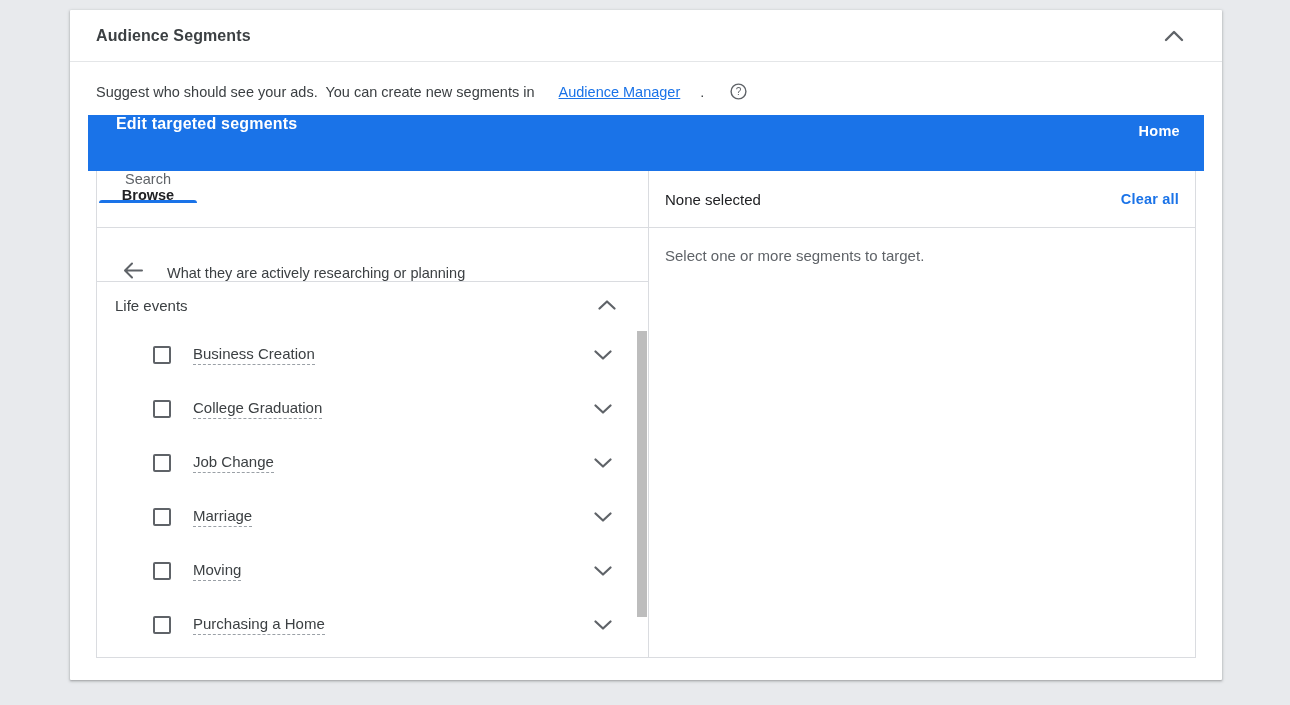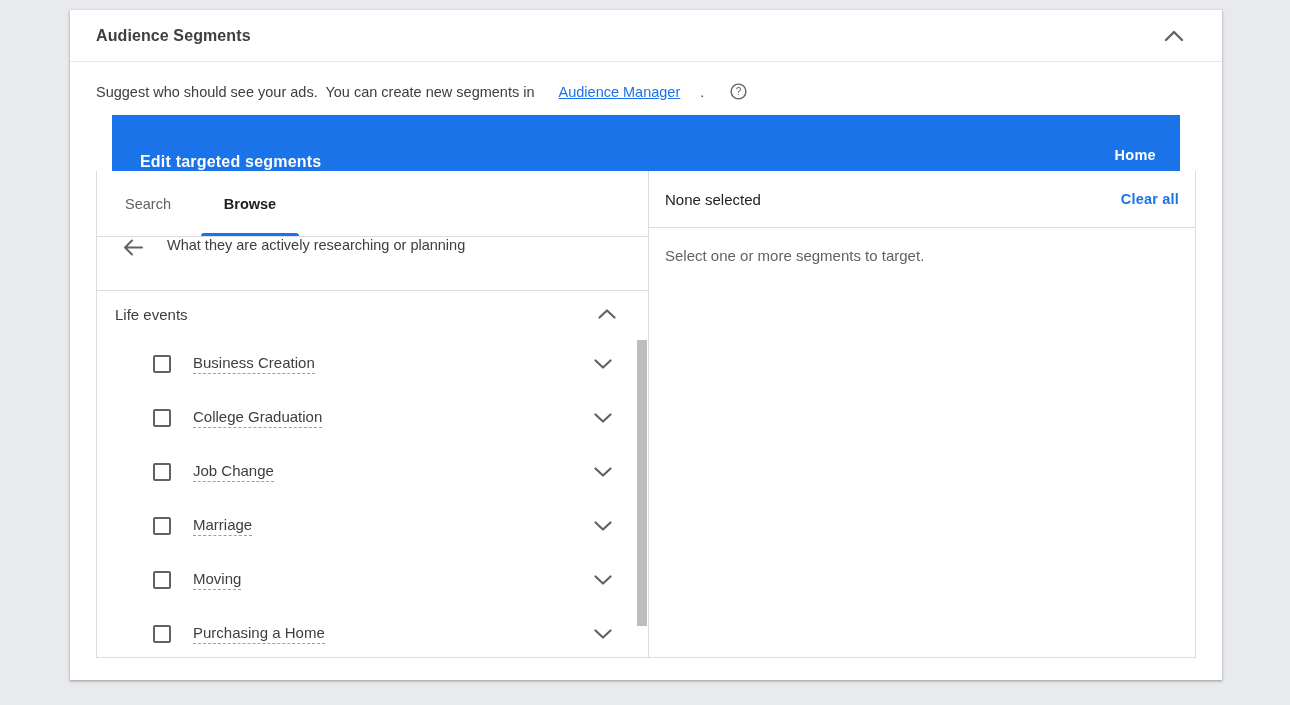--- a/index.html
+++ b/index.html
@@ -31,47 +31,47 @@
   .collapse-btn{background:none;border:none;padding:4px;cursor:pointer;display:flex;align-items:center;}
   .description{
     margin:0;padding:21px 26px 0;font-size:14.5px;color:var(--text-dark);
     white-space:pre-wrap;display:flex;align-items:center;gap:20px;
   }
   .description .seg{white-space:pre-wrap;}
   a.link{color:var(--accent);cursor:pointer;}
   .description a.link{text-decoration:underline;}
   .help-icon{margin-left:6px;display:inline-flex;align-items:center;cursor:pointer;}
   .edit-bar{
-    margin:15px 42px 0;height:56px;background:var(--accent);
-    display:flex;align-items:flex-end;justify-content:space-between;
+    margin:15px 18px 0;height:56px;background:var(--accent);
+    display:flex;align-items:flex-start;justify-content:space-between;
     padding:0 22px 0 28px;
   }
   .edit-bar-title{color:#fff;font-size:16px;font-weight:700;letter-spacing:.2px;}
   .done-btn{
     background:none;border:none;color:#fff;font-size:14.5px;font-weight:700;
     letter-spacing:.3px;cursor:pointer;font-family:inherit;padding:8px 2px;
   }
   .panels{
     margin:0 26px;display:flex;height:487px;
     border:1px solid var(--border);border-top:none;background:#fff;
   }
   .left-panel{width:552px;border-right:1px solid var(--border);display:flex;flex-direction:column;position:relative;}
   .right-panel{flex:1;display:flex;flex-direction:column;}
-  .tab-bar{height:66px;border-bottom:1px solid var(--border);display:flex;flex-shrink:0;}
+  .tab-bar{height:57px;border-bottom:1px solid var(--border);display:flex;flex-shrink:0;flex-direction:column;}
   .tab{
     width:102px;display:flex;align-items:center;justify-content:center;
     font-size:14.5px;color:var(--text-gray);cursor:pointer;position:relative;
   }
   .tab.active{color:var(--text-black);font-weight:700;}
   .tab.active::after{
     content:"";position:absolute;left:2px;right:2px;bottom:0;height:3px;
     background:var(--accent);border-radius:3px 3px 0 0;
   }
   .breadcrumb-row{
-    height:54px;border-bottom:1px solid var(--border);display:flex;align-items:flex-start;
+    height:54px;border-bottom:1px solid var(--border);display:flex;align-items:flex-end;
     padding-left:24px;flex-shrink:0;
   }
   .back-btn{background:none;border:none;padding:2px;cursor:pointer;display:flex;align-items:center;}
   .breadcrumb-label{font-size:14.5px;color:var(--text-dark);margin-left:22px;}
   .list-area{flex:1;position:relative;overflow:hidden;}
   .category-row{
     height:46px;display:flex;align-items:center;justify-content:space-between;
     padding:0 32px 0 18px;cursor:pointer;
   }
   .category-label{font-size:15px;color:var(--text-dark);}

